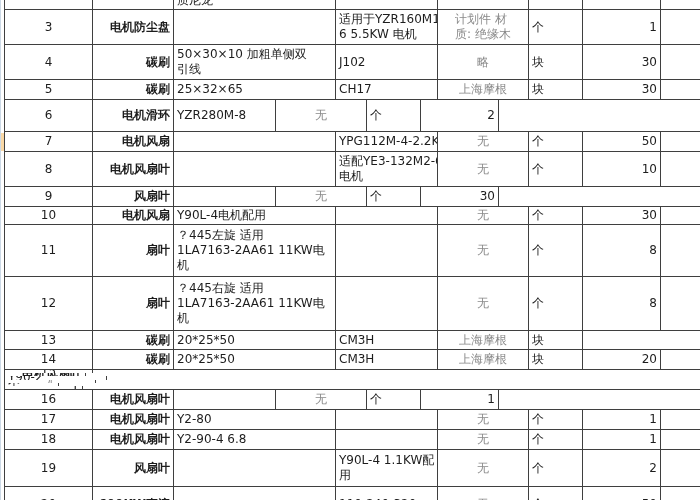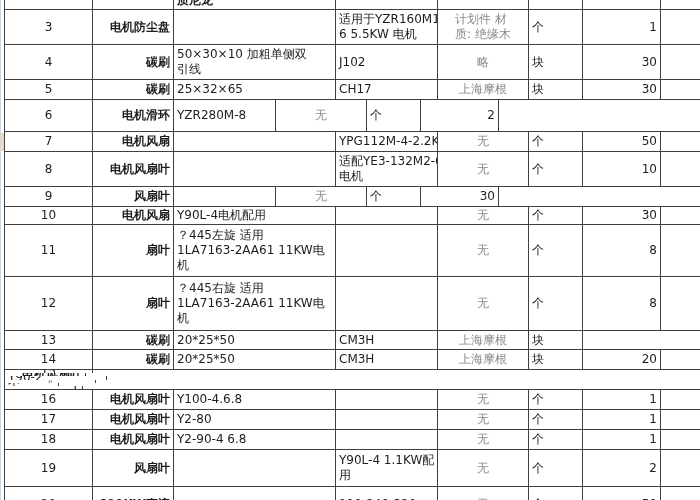--- a/index.html
+++ b/index.html
@@ -23,21 +23,21 @@
   }
   .t { display:block; }
   .c1 { width:88px;  justify-content:center; }
   .c2 { width:81px;  font-weight:bold;justify-content:flex-end; }
   .c3 { width:162px; }
   .c4 { width:102px; }
   .c5 { width:91px;  justify-content:center; color:var(--muted); }
   .c6 { width:54px;  }
   .c7 { width:78px;  justify-content:flex-end; }
   .c8 { flex:1; border-right:none; }
-  .clip-top .c { align-items:flex-start;font-weight:bold; }
+  .clip-top .c { align-items:flex-start; }
   .clip-top .t { margin-top:-7px; }
 </style>
 </head>
 <body>
 
 <div id="screen">
   <div id="pane-line" style="background: rgb(204, 217, 230);"></div>
   <div id="row-marker" style="background: rgb(249, 216, 166);"></div>
   <div id="sheet">
       <div class="row clip-top" style="height: 10px;">
@@ -181,21 +181,20 @@
     <div class="c c3"><span class="t"></span></div>
     <div class="c c4"><span class="t">Y90-2</span></div>
     <div class="c c5"><span class="t">无</span></div>
     <div class="c c6"><span class="t">个</span></div>
     <div class="c c7"><span class="t">1</span></div>
     <div class="c c8"><span class="t"></span></div>
   </div>
       <div class="row" style="height: 20px;">
     <div class="c c1"><span class="t">16</span></div>
     <div class="c c2"><span class="t">电机风扇叶</span></div>
-    <div class="c c3"><span class="t">Y100-4.6.8</span></div>
     <div class="c c4"><span class="t"></span></div>
     <div class="c c5"><span class="t">无</span></div>
     <div class="c c6"><span class="t">个</span></div>
     <div class="c c7"><span class="t">1</span></div>
     <div class="c c8"><span class="t"></span></div>
   </div>
       <div class="row" style="height: 20px;">
     <div class="c c1"><span class="t">17</span></div>
     <div class="c c2"><span class="t">电机风扇叶</span></div>
     <div class="c c3"><span class="t">Y2-80</span></div>

